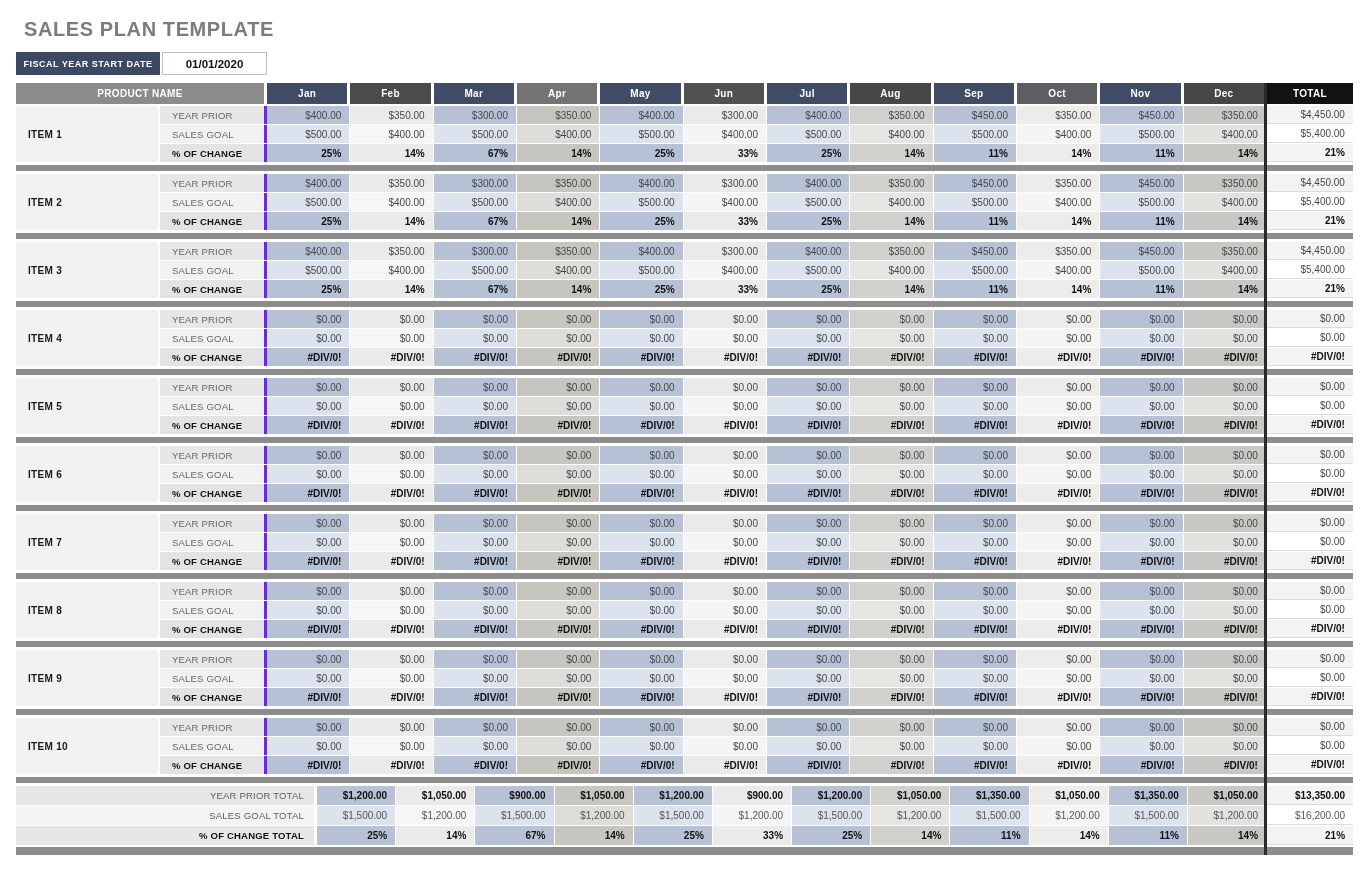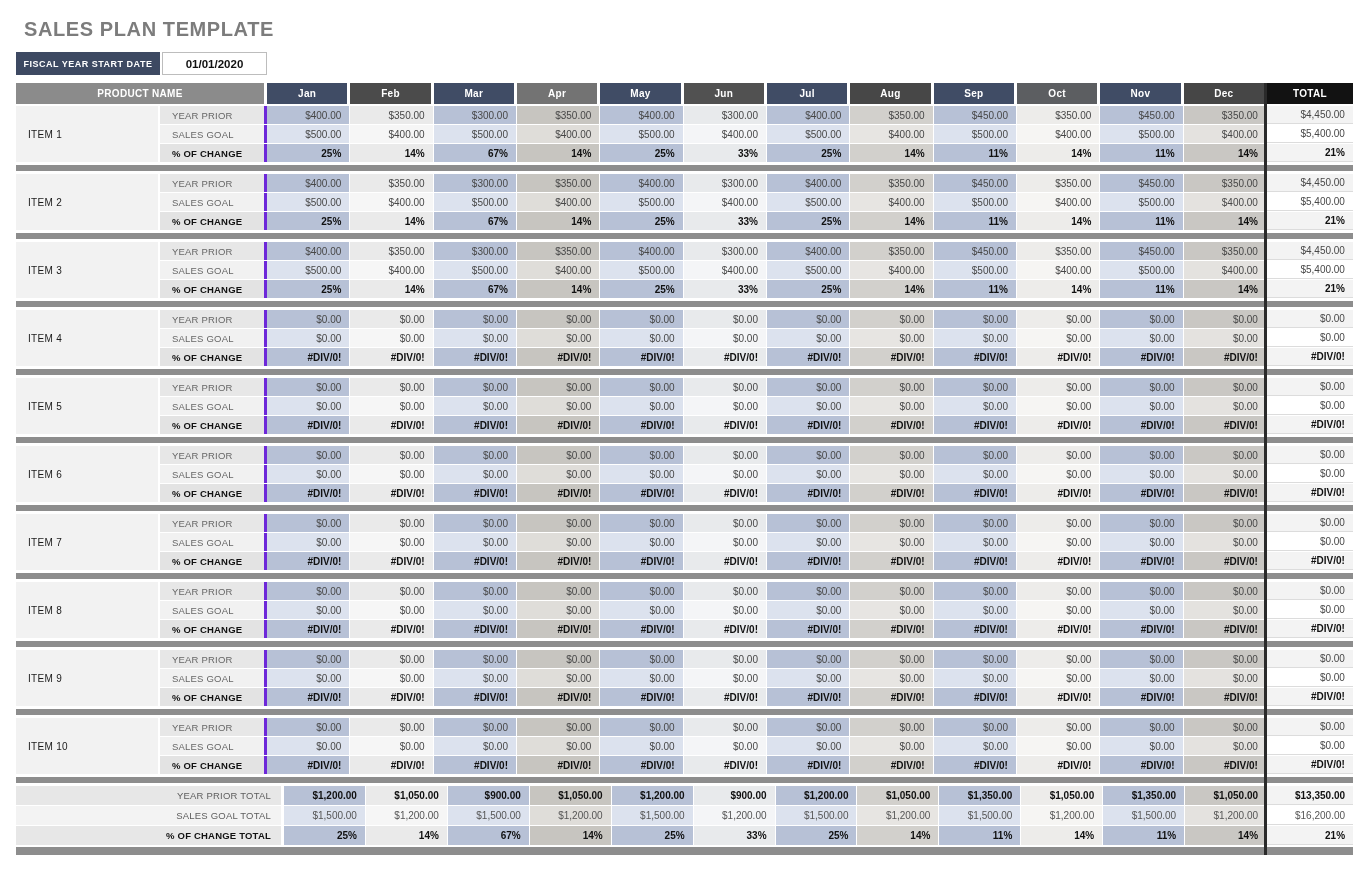--- a/index.html
+++ b/index.html
@@ -14,21 +14,21 @@
   #table-wrap{position:relative;margin:8px 0 0 16px;width:1337px;}
   .total-border{position:absolute;top:0;left:1248px;width:3px;height:100%;background:#2a2a2a;z-index:4;}
   .hrow{display:flex;height:21px;margin-bottom:2px;}
   .hcell{color:#ffffff;font-weight:700;font-size:10px;display:flex;align-items:center;justify-content:center;
     box-sizing:border-box;letter-spacing:.3px;}
   .hcell.product{width:251px;border-right:3px solid #fff;}
   .hcell.month{flex:1;border-right:3px solid #fff;}
   .hcell.totalh{width:86px;}
   .block{display:flex;}
   .namecell{width:144px;background:#f2f2f2;border-right:2px solid #fff;box-sizing:border-box;
-    display:flex;align-items:center;padding-left:12px;font-size:10px;font-weight:400;color:#1a1a1a;letter-spacing:.3px;}
+    display:flex;align-items:center;padding-left:12px;font-size:10px;font-weight:700;color:#1a1a1a;letter-spacing:.3px;}
   .blockrows{flex:1;display:flex;flex-direction:column;}
   .row{display:flex;height:18px;margin-bottom:1px;}
   .row:last-child{margin-bottom:0;}
   .labelcell{width:107px;box-sizing:border-box;border-right:3px solid #6d28d9;display:flex;align-items:center;
     padding-left:12px;font-size:9.5px;color:#666;letter-spacing:.2px;}
   .labelcell.yp{background:#e7e7e7;}
   .labelcell.sg{background:#f1f1f1;}
   .labelcell.pct{background:#e3e3e3;font-weight:700;color:#111;}
   .vcell{flex:1;box-sizing:border-box;border-right:1.5px solid #fff;display:flex;align-items:center;
     justify-content:flex-end;padding-right:8px;font-size:10px;color:#474747;}
@@ -39,21 +39,21 @@
   .tcell.sg{background:#ffffff;}
   .tcell.pct{background:#f3f3f3;font-weight:700;color:#101010;}
   .sep{height:6px;background:#8d8d8d;margin:3px 0;}
   .mt-bar{display:flex;height:14px;margin-bottom:2px;position:relative;z-index:6;}
   .mt-seg{background:#313131;box-sizing:border-box;}
   .mt-left{width:251px;border-right:3px solid #fff;}
   .mt-mid{flex:1;display:flex;align-items:center;justify-content:center;color:#fff;font-weight:700;
     font-size:10px;letter-spacing:.4px;border-right:2.5px solid #fff;}
   .mt-right{width:86px;}
   .trow{display:flex;height:19px;margin-bottom:1px;}
-  .tlabel{width:268px;box-sizing:border-box;border-right:3px solid #fff;display:flex;align-items:center;
+  .tlabel{width:301px;box-sizing:border-box;border-right:3px solid #fff;display:flex;align-items:center;
     justify-content:flex-end;padding-right:10px;font-size:9.5px;color:#5e5e5e;letter-spacing:.2px;}
   .trow.yp .tlabel{background:#e7e7e7;}
   .trow.sg .tlabel{background:#f3f3f3;}
   .trow.pct .tlabel{background:#e7e7e7;font-weight:700;color:#111;}
   .trow.yp .vcell{font-weight:700;color:#101010;}
   .trow.sg .vcell{color:#555;}
   .trow.pct .vcell{font-weight:700;color:#101010;}
   .trow.yp .tcell{font-weight:700;color:#101010;}
   .trow.sg .tcell{color:#555;}
   .bottom-bar{height:8px;background:#8d8d8d;margin-top:2px;}

